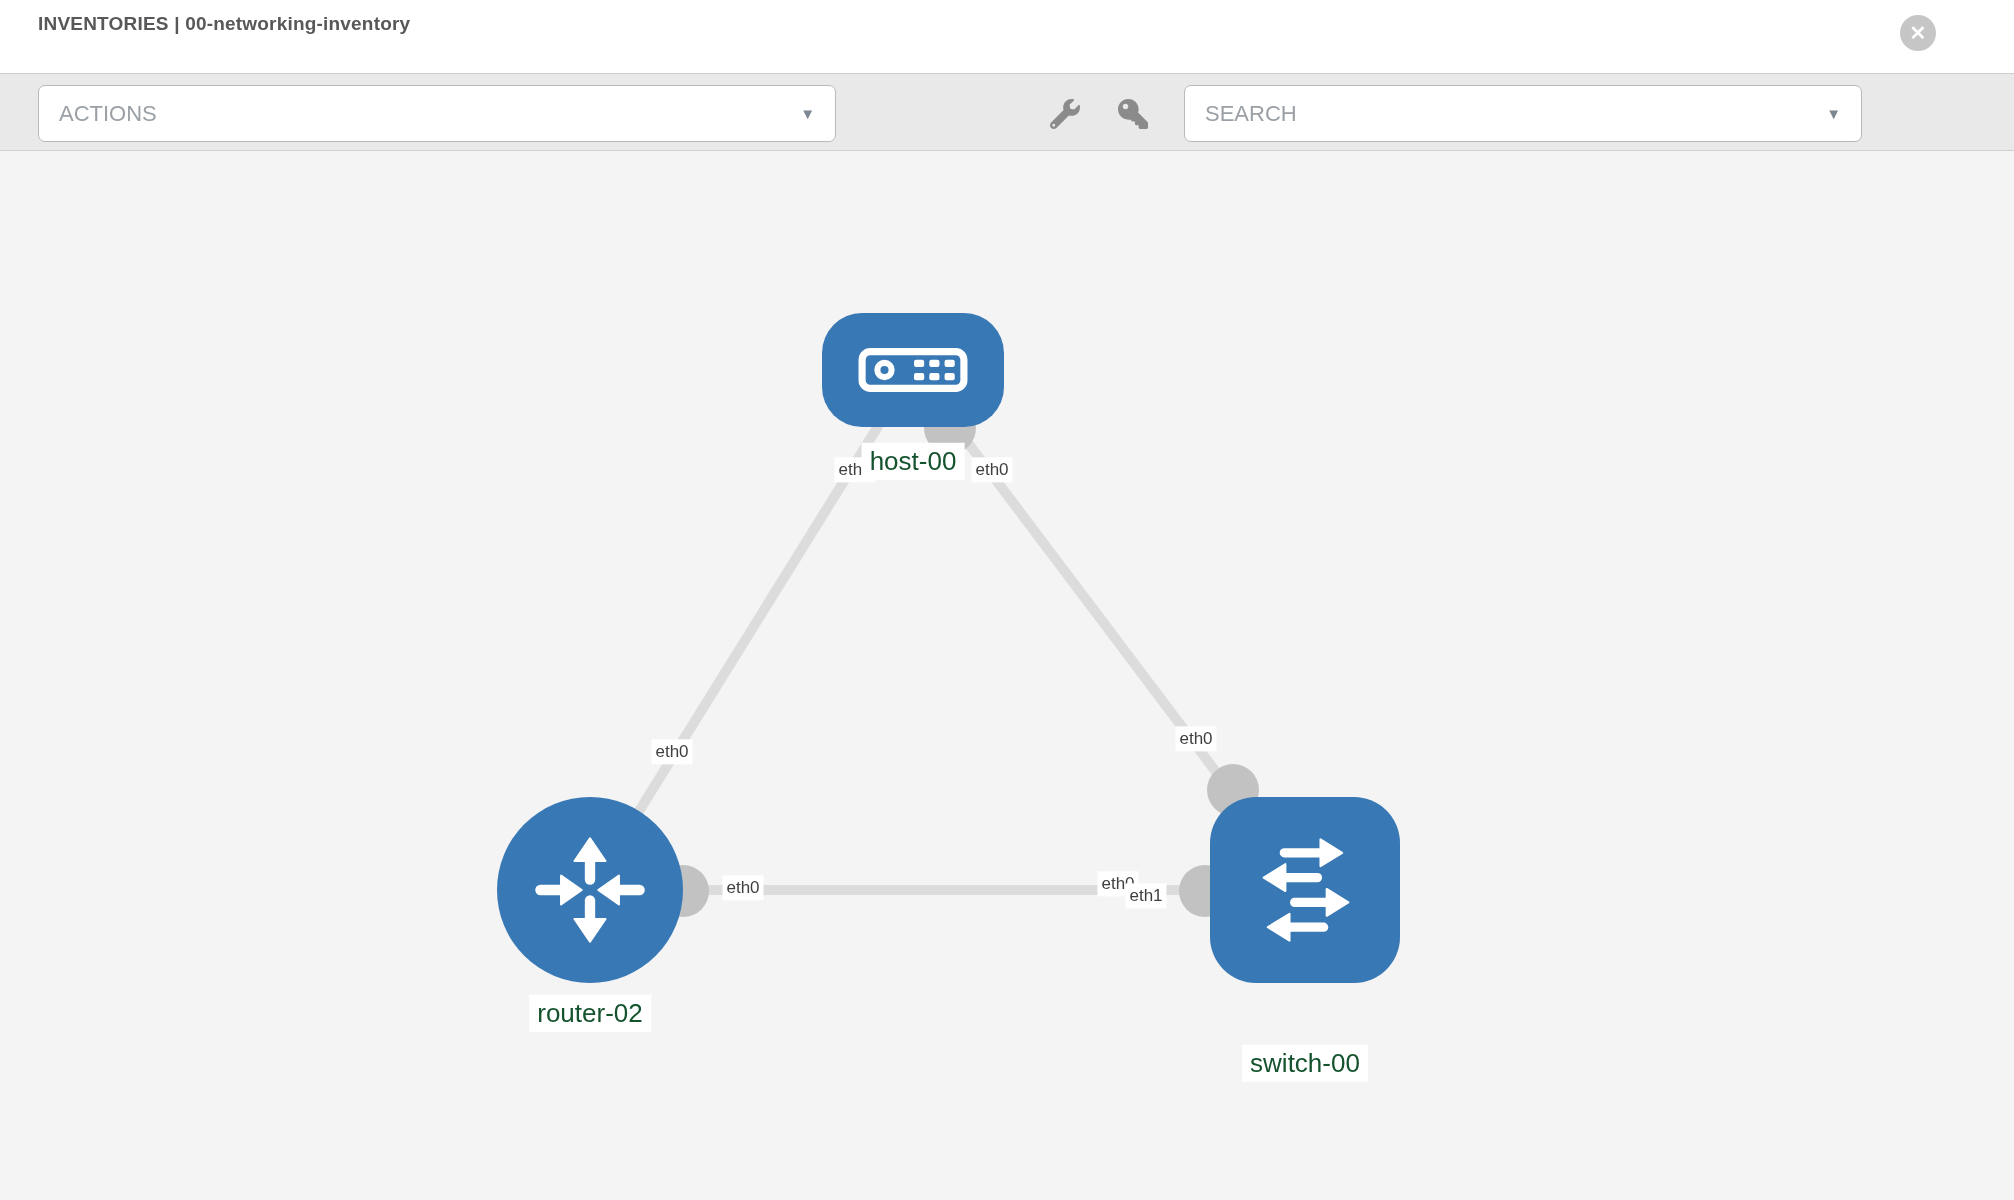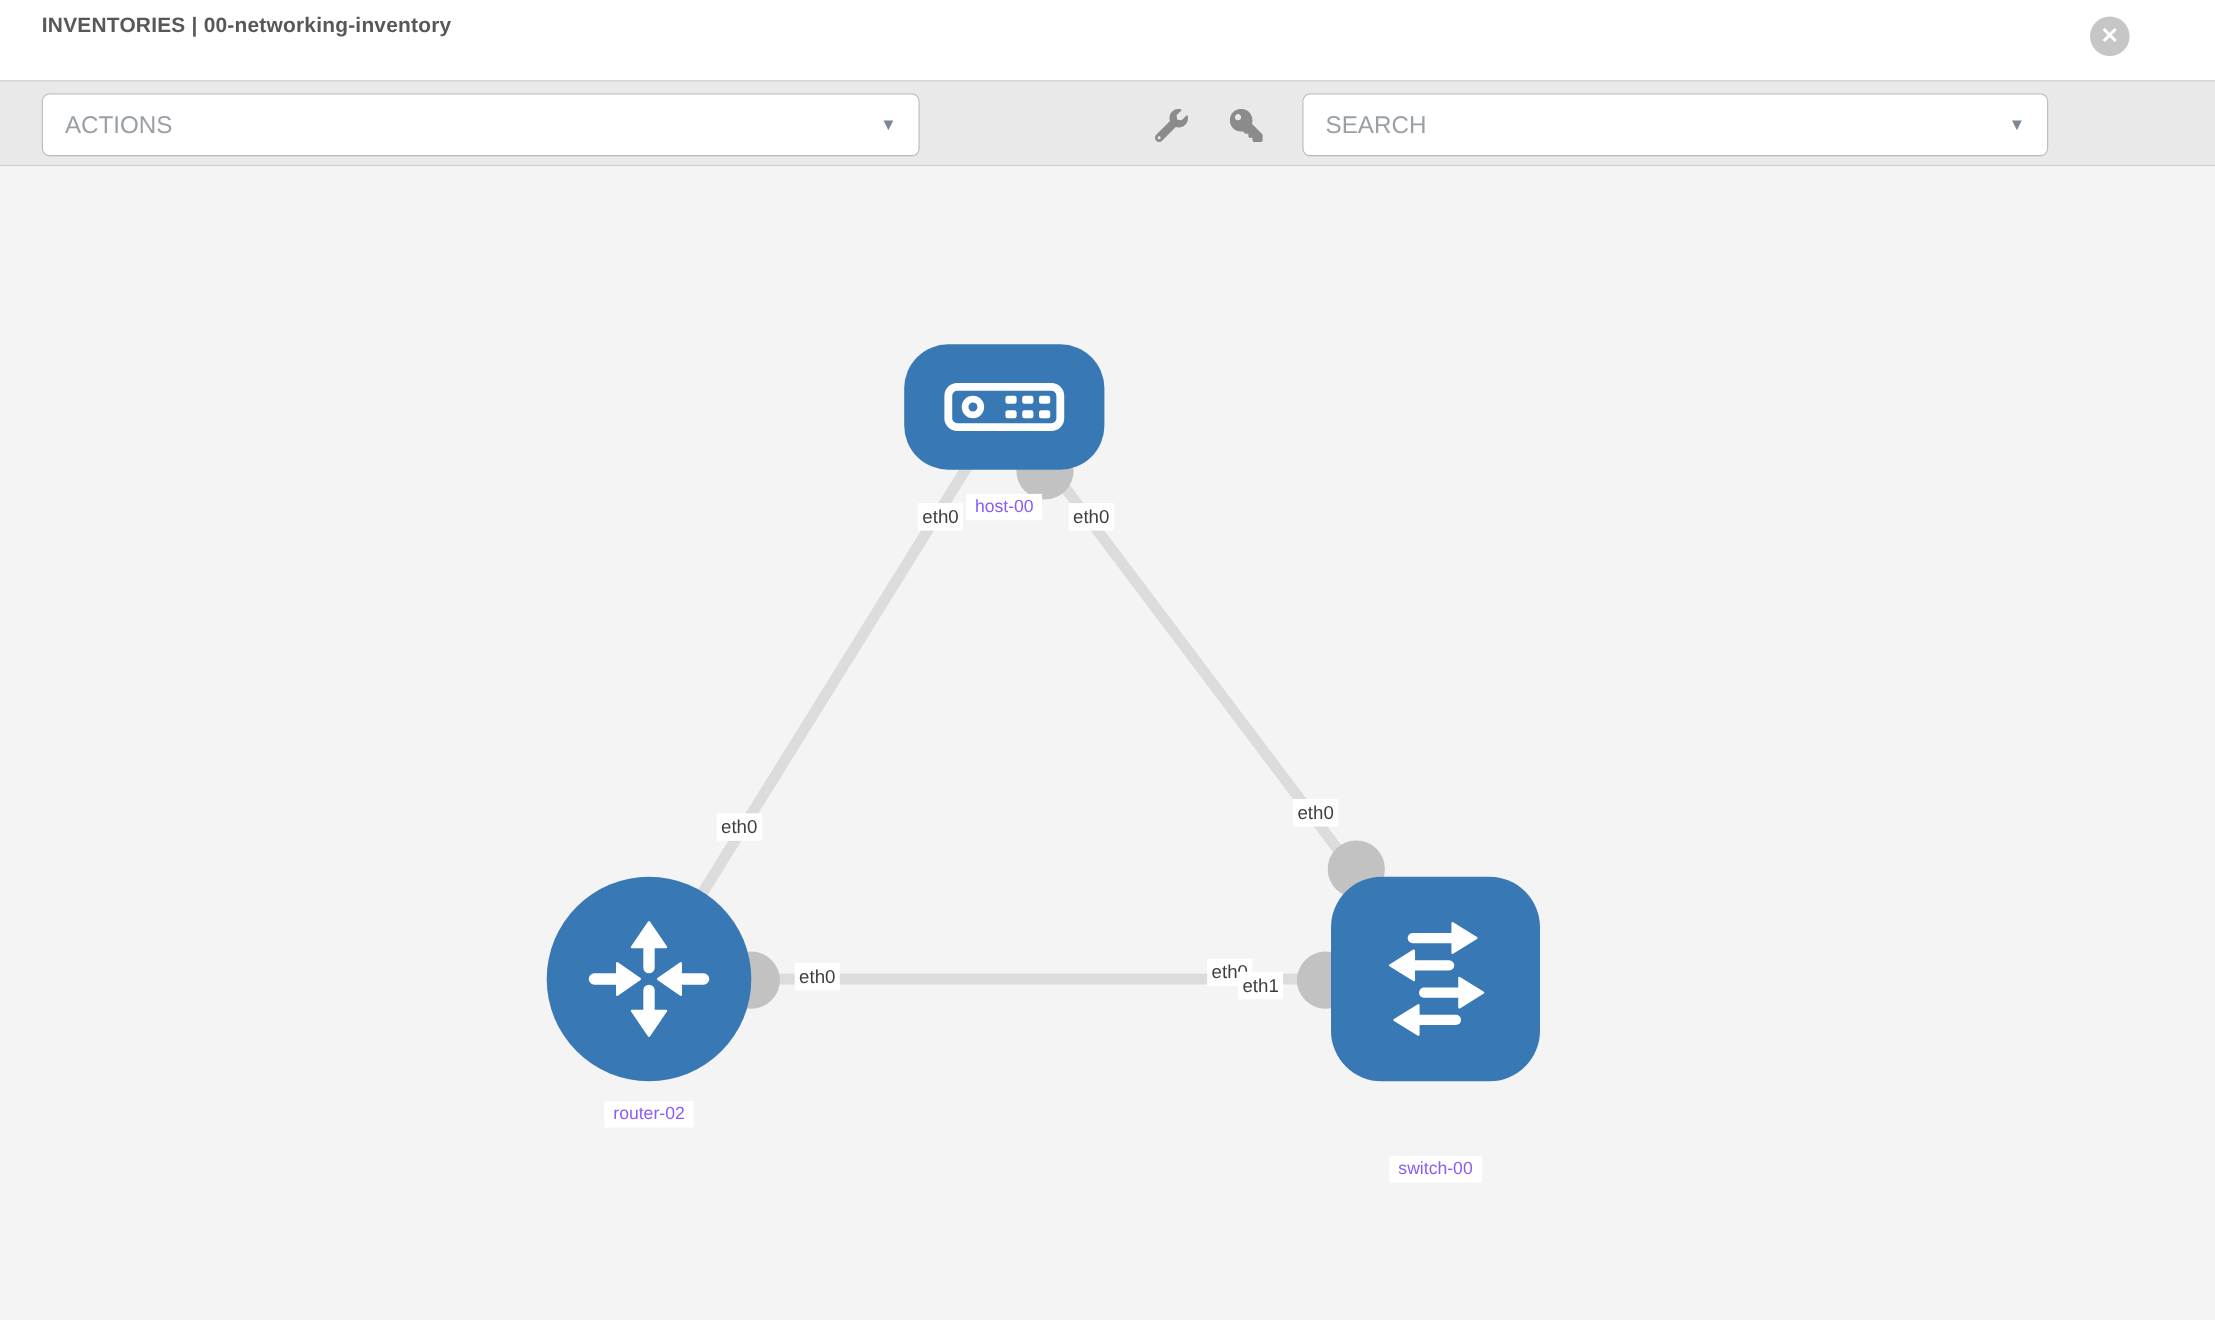--- a/index.html
+++ b/index.html
@@ -26,22 +26,22 @@
   .wrench-btn { left:1048px; }
   .key-btn { left:1116px; }
   .tool-btn svg { width:30px; height:30px; display:block; margin:auto; }
   
   .canvas { position:absolute; top:151px; left:0; width:2014px; height:1049px; background:#f4f4f4; overflow:hidden; }
   .link-layer { position:absolute; top:0; left:0; z-index:1; }
   .port { position:absolute; width:52px; height:52px; border-radius:50%; background:#c2c2c2; z-index:2; }
   .node { position:absolute; background:#3878b5; display:flex; align-items:center; justify-content:center; z-index:3; cursor:pointer; }
   .iface-label { position:absolute; transform:translate(-50%,-50%); background:#ffffff; color:#3f3f3f;
     font-size:17px; line-height:1.25; padding:2px 4px; white-space:nowrap; z-index:4; }
-  .node-label { position:absolute; transform:translate(-50%,-50%); background:#ffffff; color:#8b5cf6;
-    font-size:16px; line-height:1.25; padding:2px 8px; white-space:nowrap; z-index:5; }
+  .node-label { position:absolute; transform:translate(-50%,-50%); background:#ffffff; color:#14532d;
+    font-size:26px; line-height:1.25; padding:2px 8px; white-space:nowrap; z-index:5; }
 </style>
 </head>
 <body>
 
 <div class="app">
 
   <div class="header">
     <h1 class="page-title">INVENTORIES | 00-networking-inventory</h1>
     <button class="close-btn">
       <span>✕</span>

